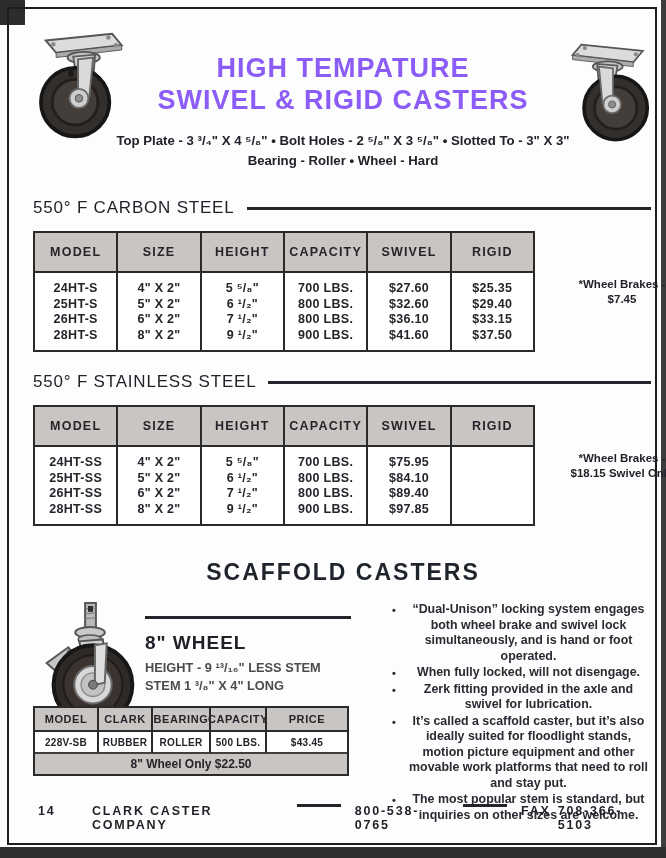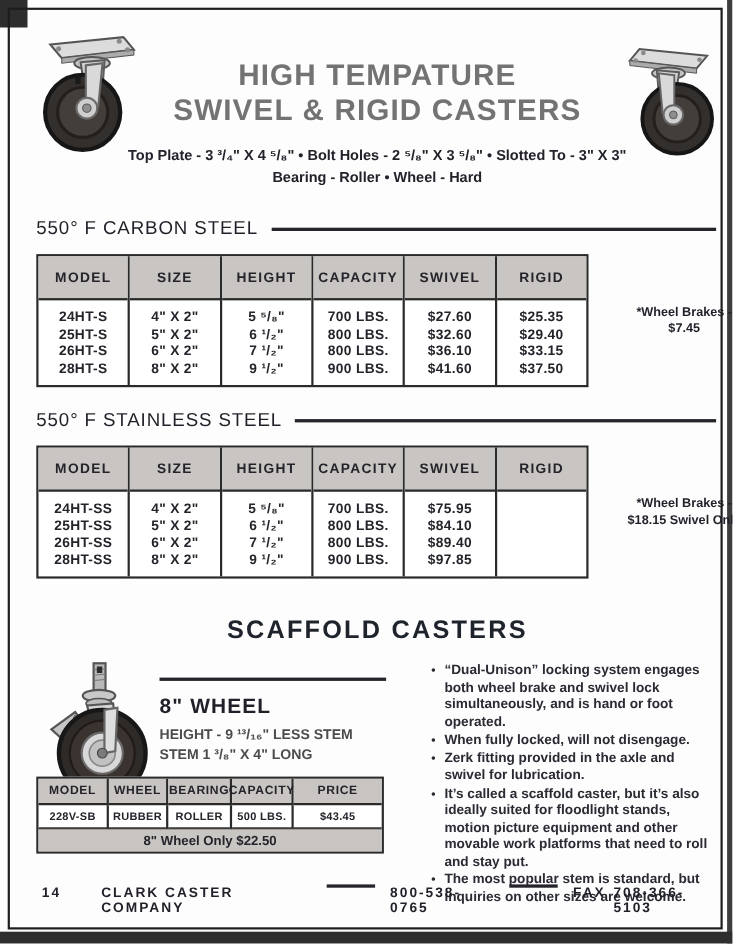--- a/index.html
+++ b/index.html
@@ -14,21 +14,21 @@
   .scan-corner { position:absolute; top:0; left:0; width:25px; height:25px; background:#2d2d2d; }
   .frame { position:absolute; left:7px; top:7px; right:9px; bottom:13px; border:2px solid #1d1d1d; pointer-events:none; }
 
   .content { position:absolute; left:33px; right:13px; top:10px; bottom:16px; }
 
   
   .header { position:relative; height:160px; }
   .caster-left  { position:absolute; left:-3px; top:20px; width:96px; height:112px; }
   .caster-right { position:absolute; right:-4px; top:30px; width:88px; height:106px; transform:scaleX(-1); }
   .title { text-align:center; margin:0; padding-top:42px; font-size:27px; font-weight:bold;
-           letter-spacing:1px; line-height:32px; color:#737373; }
+           letter-spacing:1px; line-height:32px; color:#8b5cf6; }
   .subtitle { text-align:center; font-weight:bold; font-size:13.2px; line-height:20px; margin-top:15px; color:#24212a; }
 
   
   .sec-head { display:flex; align-items:center; gap:12px; }
   .sec-head.carbon { margin-top:28px; }
   .sec-head.stainless { margin-top:20px; }
   .sec-title { font-size:17px; font-weight:normal; letter-spacing:0.8px; white-space:nowrap; color:#221f28; }
   .sec-rule { flex:1; height:3px; background:#26232a; margin-right:2px; }
 
   
@@ -65,21 +65,21 @@
   .std { border-right:2px solid #2a2a2a; border-bottom:2px solid #404040; height:22px;
          display:flex; align-items:center; justify-content:center;
          font-size:10px; font-weight:bold; letter-spacing:0.3px; box-sizing:border-box; }
   .std:last-child { border-right:none; }
   .cw0{width:64px;flex:none;} .cw1{width:54px;flex:none;} .cw2{width:58px;flex:none;}
   .cw3{width:56px;flex:none;} .cw4{flex:1;}
   .stable-foot { background:#c8c5c2; height:20px; display:flex; align-items:center; justify-content:center;
                  font-size:12px; font-weight:bold; }
 
   .bullets { flex:1; padding:8px 0 0 6px; }
-  .bullets ul { margin:0; padding:0; list-style:none; }
+  .bullets ul { margin:0; padding:0; list-style:none;text-align:center; }
   .bullets li { position:relative; padding-left:13px; font-size:12.4px; font-weight:bold;
                 line-height:15.5px; color:#2c2933; margin-bottom:1px; }
   .bullets li::before { content:"•"; position:absolute; left:1px; top:1px; font-size:11px; }
 
   
   .footer { position:absolute; left:38px; right:14px; bottom:26px; display:flex; align-items:flex-start;
             font-size:12.5px; font-weight:bold; letter-spacing:1.8px; color:#221f28; }
   .page-num { width:54px; flex:none; }
   .fdash { width:44px; height:3px; background:#26232a; margin:0 14px; flex:none; }
   .fax-label { margin-right:7px; }
@@ -286,21 +286,21 @@
         </svg>
         <div class="wheel-info">
           <div class="wheel-rule"></div>
           <div class="wheel-heading">8" WHEEL</div>
           <div class="wheel-spec first">HEIGHT - 9 ¹³/₁₆" LESS STEM</div>
           <div class="wheel-spec">STEM 1 ³/₈" X 4" LONG</div>
         </div>
         <div class="stable">
           <div class="stable-head">
             <div class="sth cw0">MODEL</div>
-            <div class="sth cw1">WHEEL</div>
+            <div class="sth cw1">CLARK</div>
             <div class="sth cw2">BEARING</div>
             <div class="sth cw3">CAPACITY</div>
             <div class="sth cw4">PRICE</div>
           </div>
           <div class="stable-body">
             <div class="std cw0">228V-SB</div>
             <div class="std cw1">RUBBER</div>
             <div class="std cw2">ROLLER</div>
             <div class="std cw3">500 LBS.</div>
             <div class="std cw4">$43.45</div>

